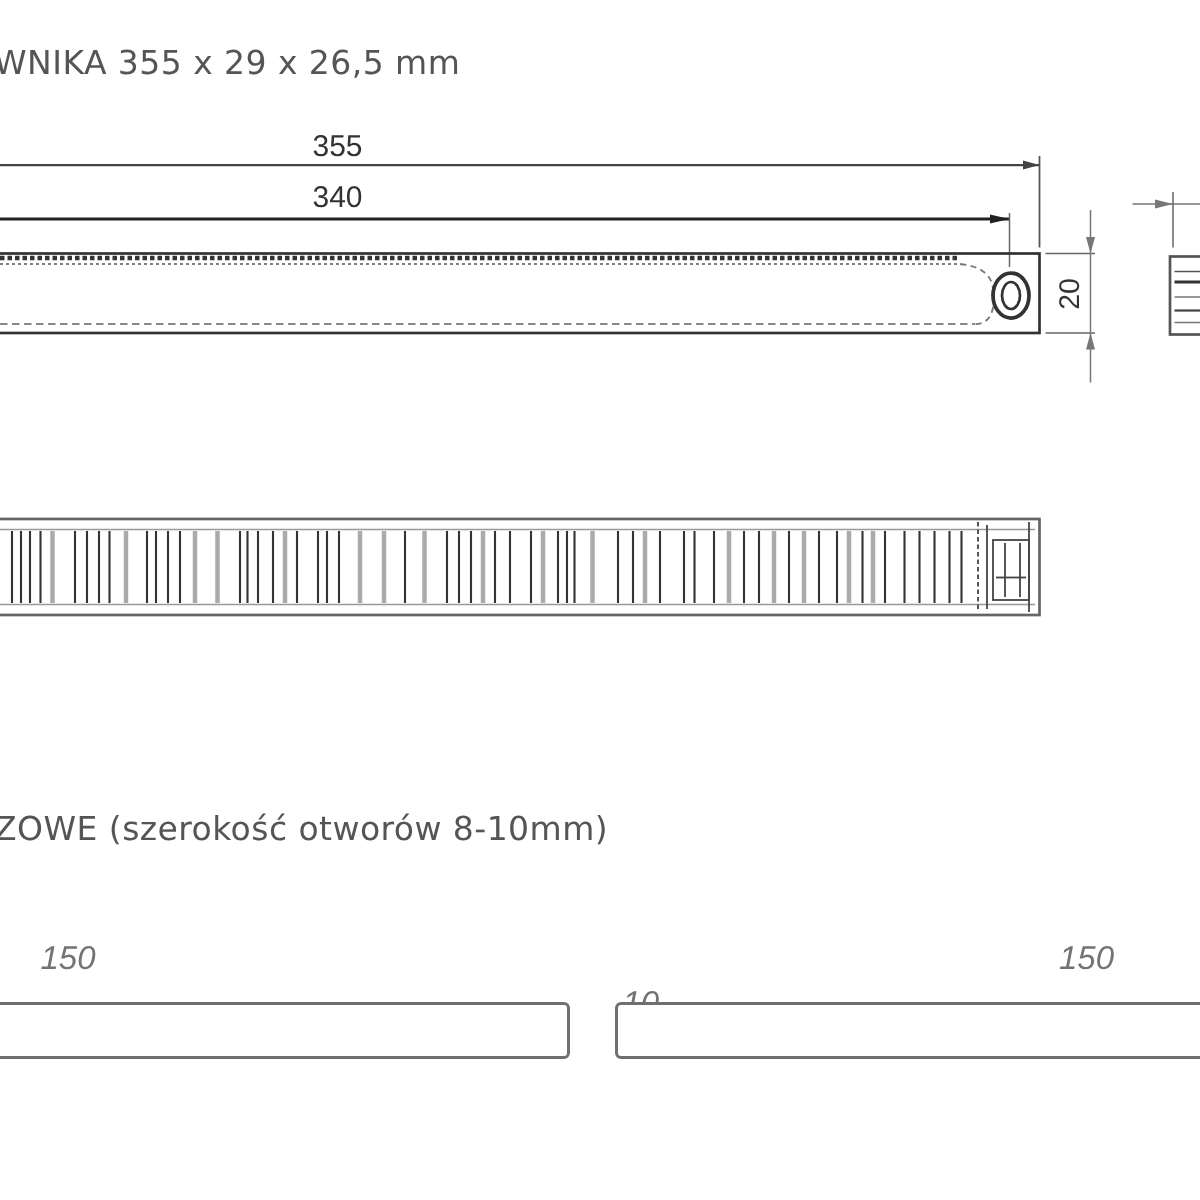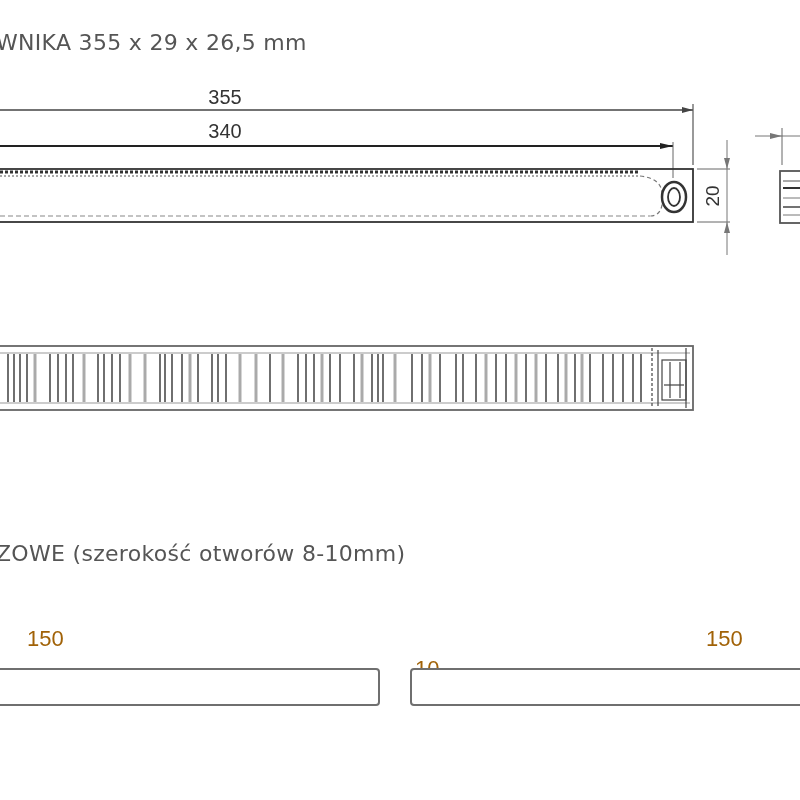--- a/index.html
+++ b/index.html
@@ -9,21 +9,21 @@
     font-family: "DejaVu Sans", sans-serif;
     color: #555555; font-weight: 400; white-space: nowrap;
     letter-spacing: 0.3px;
   }
   #title-1 { top: 30px; font-size: 22px; }
   #title-2 { top: 541px; font-size: 22px; }
   svg { position: absolute; left: 0; top: 0; }
   .dimtxt { font-family: "Liberation Sans", sans-serif; fill: #333333; }
   .bottom-label {
     position: absolute; font-family: "Liberation Sans", sans-serif;
-    font-size: 22px; color: #a16207;
+    font-size: 22px; color: #737373; font-style: italic;
   }
   .slot-box {
     position: absolute; height: 38px; top: 668px;
     border: 2px solid #6f6f6f; border-radius: 4px; background: #fff;
     box-sizing: border-box;
   }
 </style>
 </head>
 <body>
 

